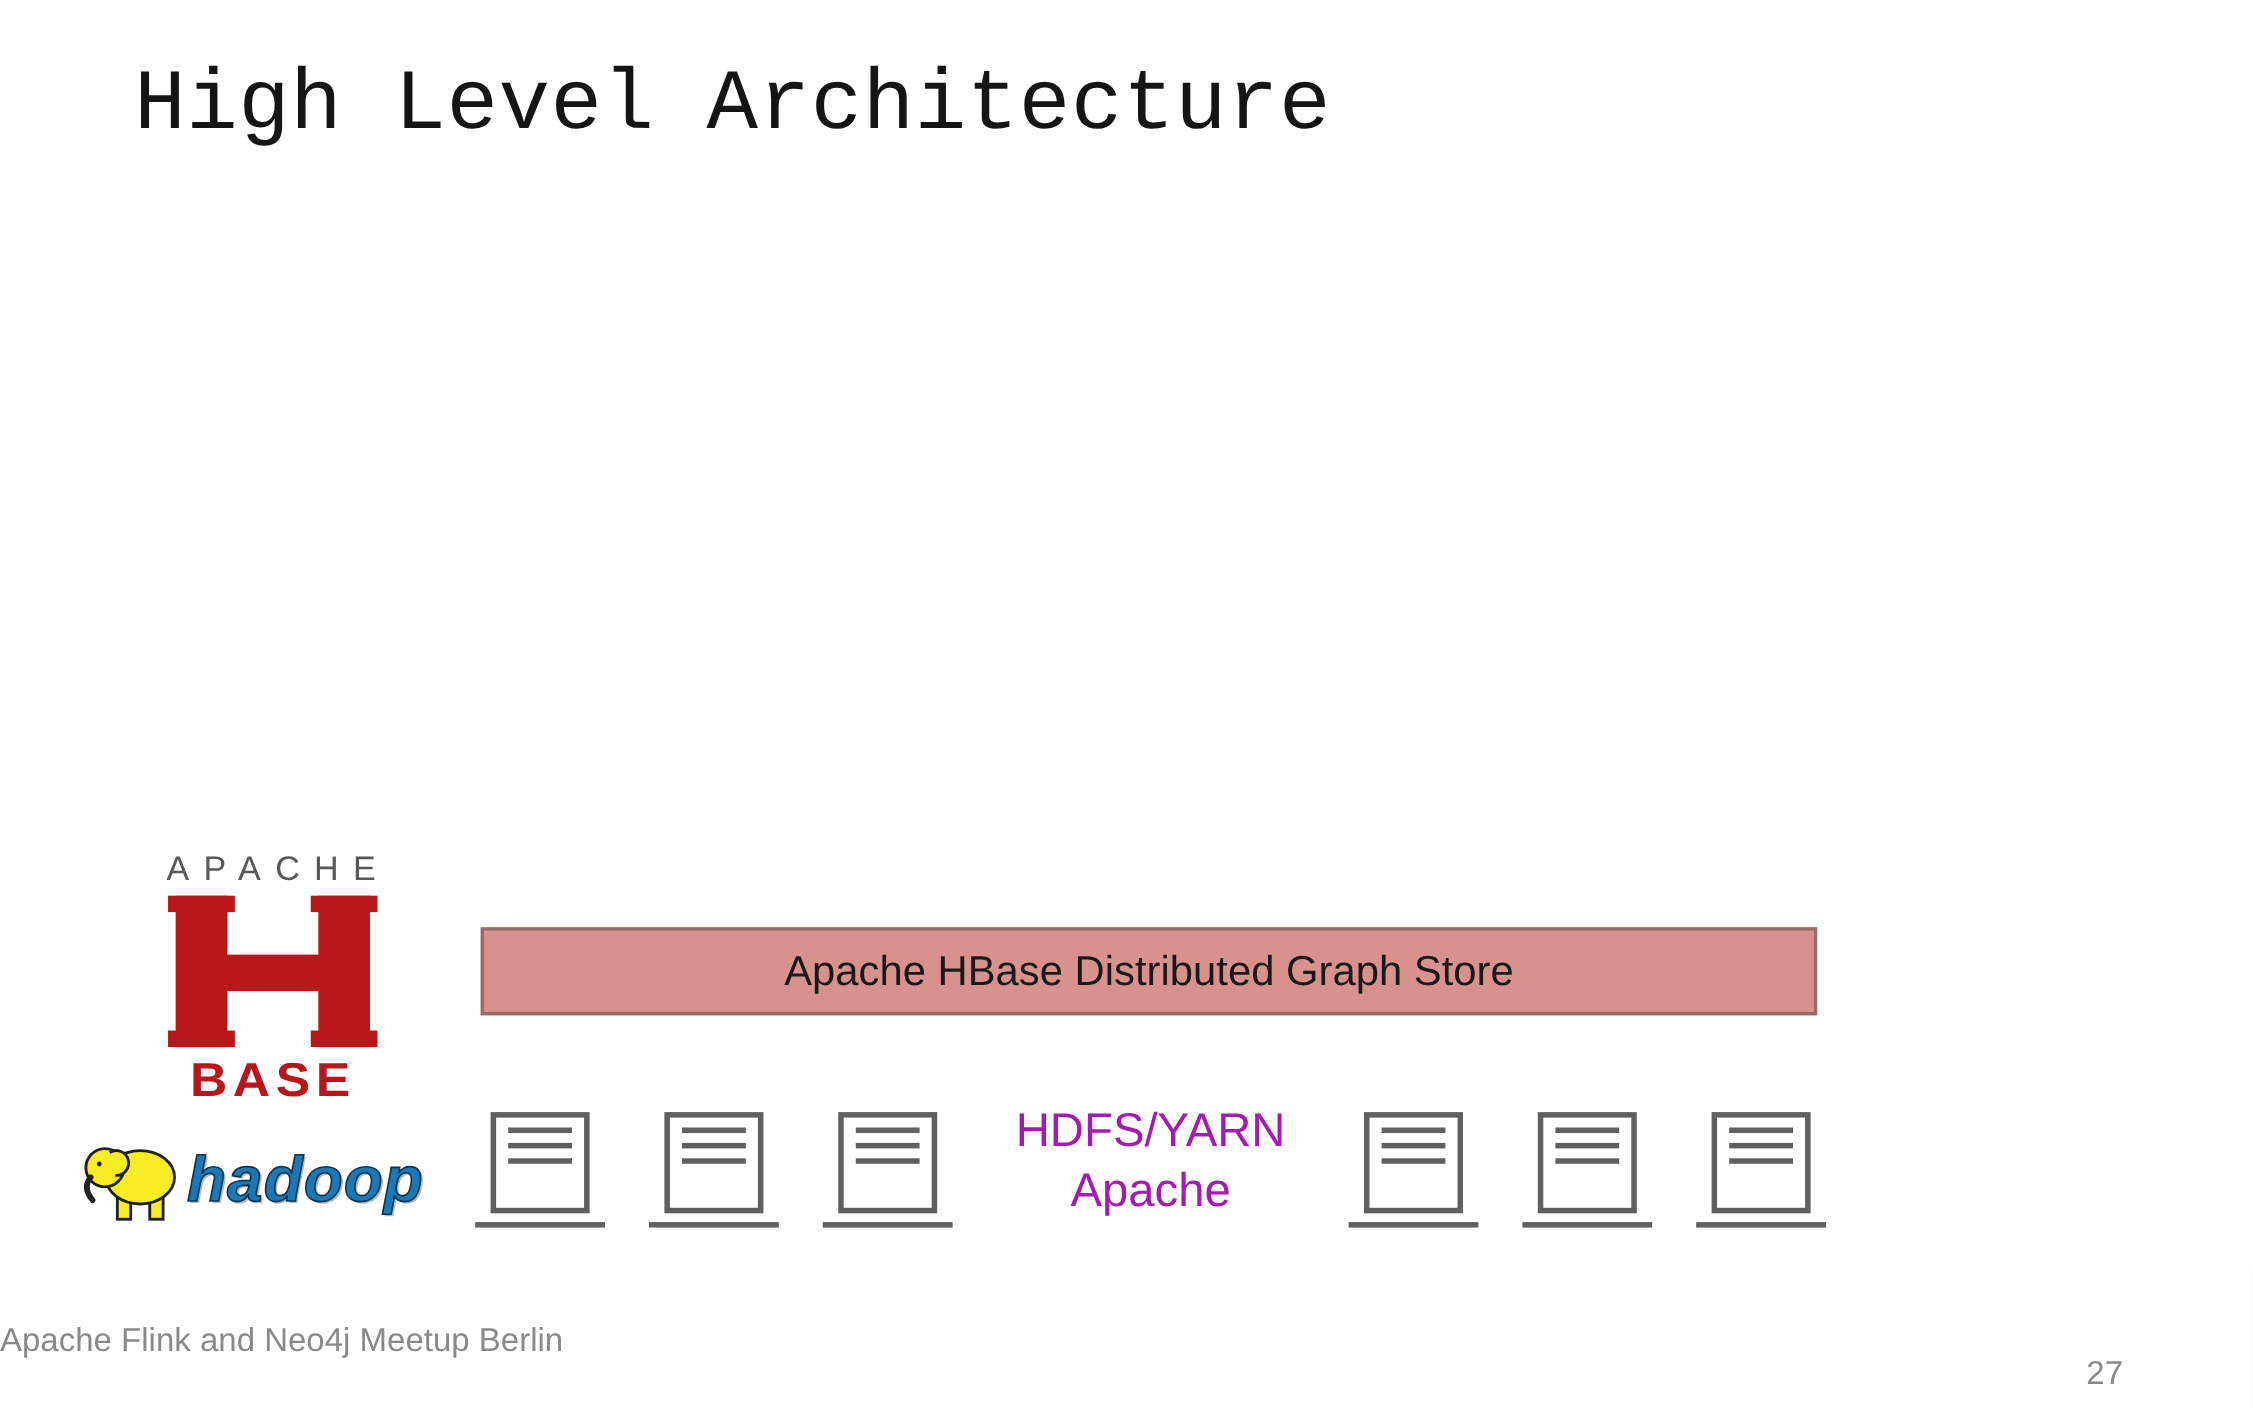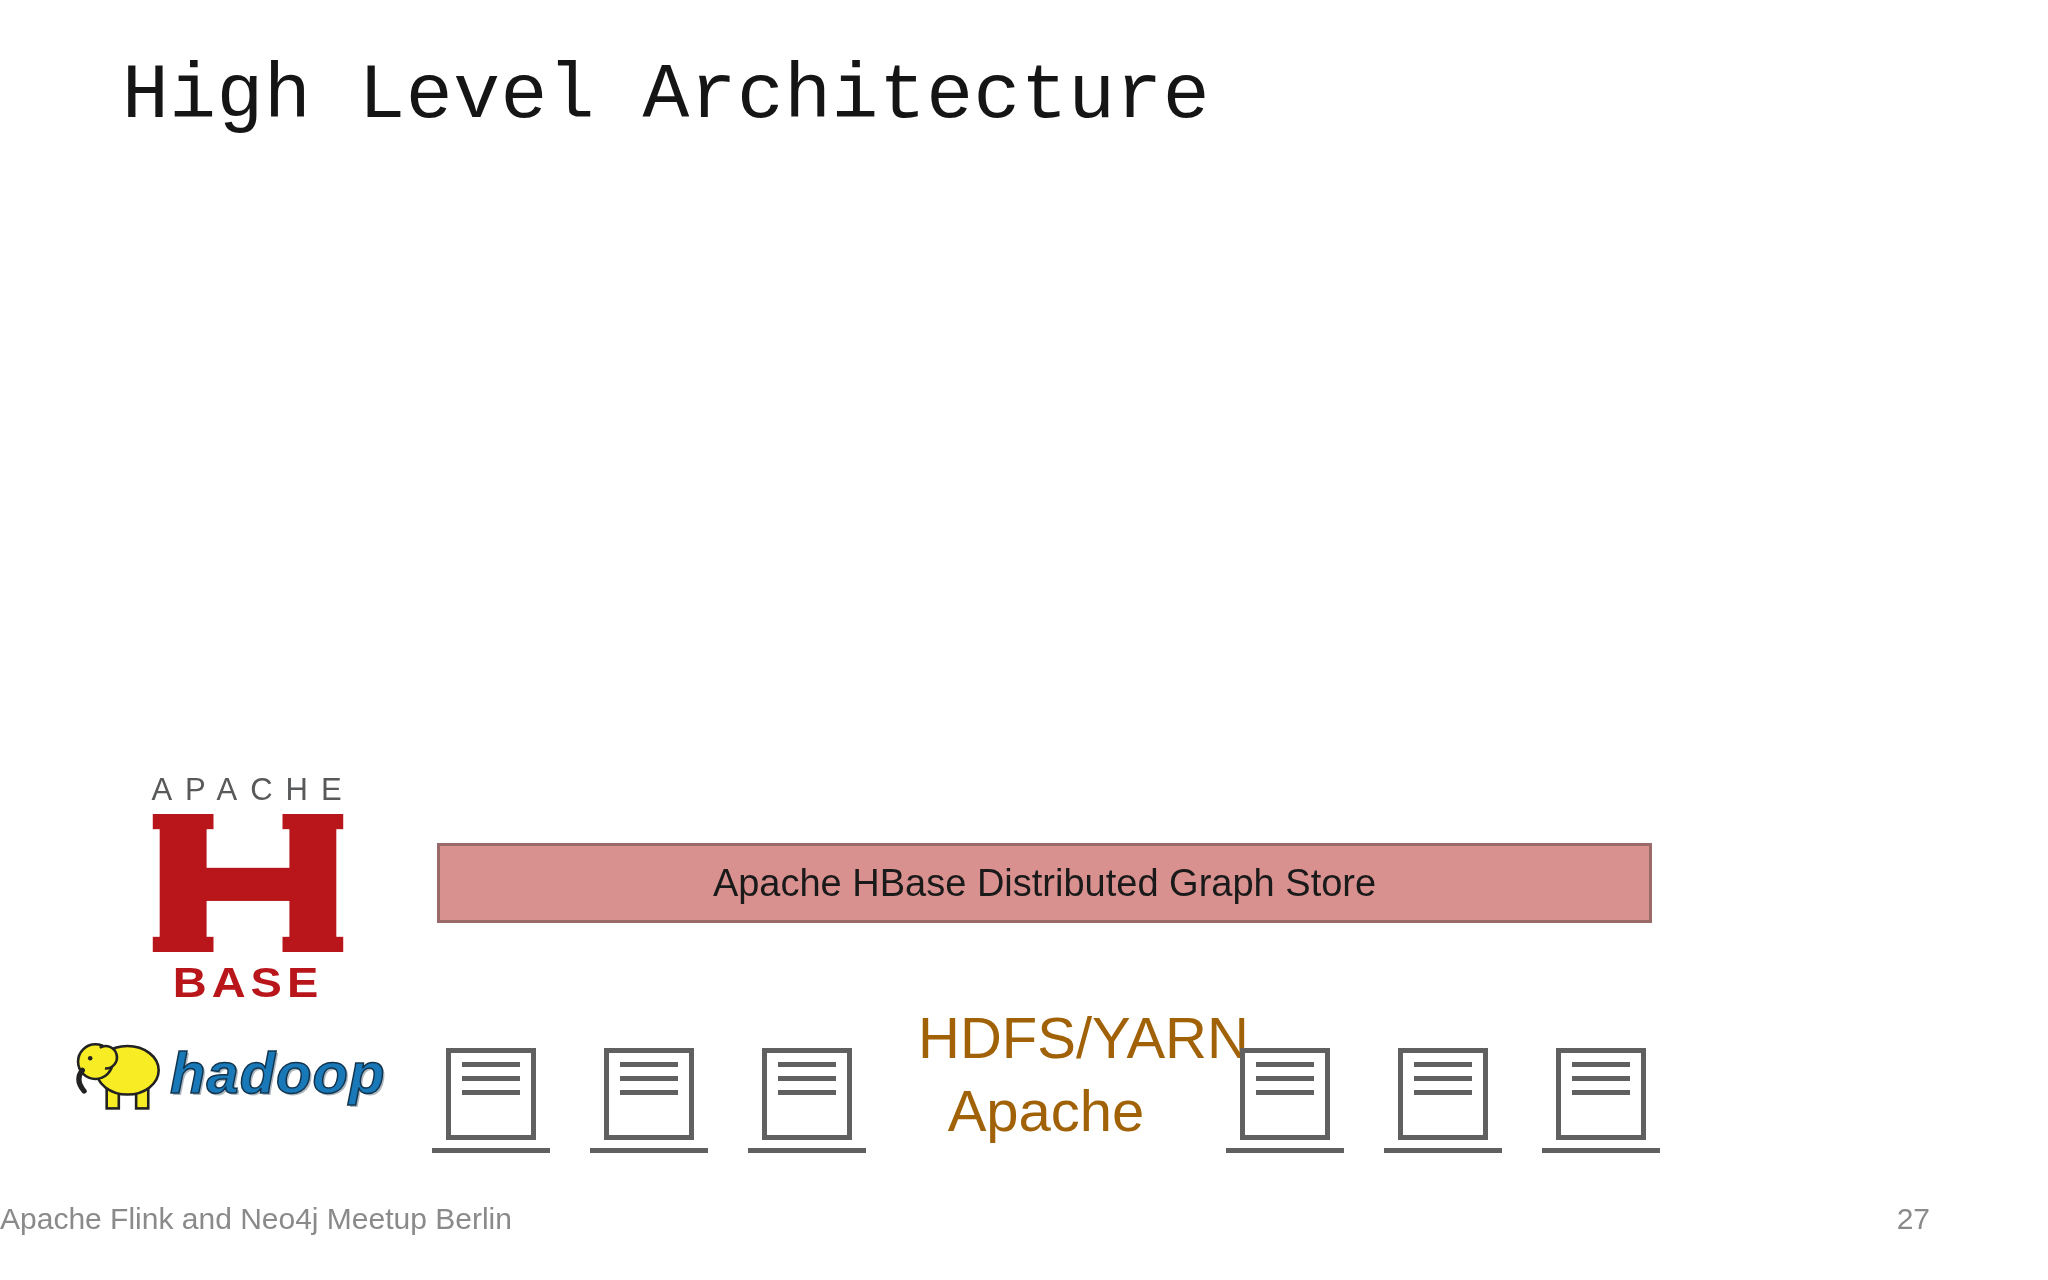--- a/index.html
+++ b/index.html
@@ -133,39 +133,39 @@
     width: 118px;
     height: 5px;
     background: #606060;
     margin-top: 8px;
   }
   .cluster-label {
     align-self: center;
     width: 256px;
     margin: 0 12px;
     text-align: center;
-    font-size: 58px;
+    font-size: 43px;
     line-height: 1.25;
-    color: #a16207;
+    color: #a21caf;
     padding-bottom: 6px;
   }
 
   
   .footer {
     position: absolute;
     left: 0;
     top: 1202px;
     width: 100%;
     font-size: 30px;
     color: #8a8a8a;
   }
   .page-number {
     position: absolute;
     right: 118px;
-    top: 1202px;
+    top: 1232px;
     font-size: 30px;
     color: #8a8a8a;
   }
 </style>
 </head>
 <body>
 
 <div class="slide">
 
   <h1 class="title">High Level Architecture</h1>

